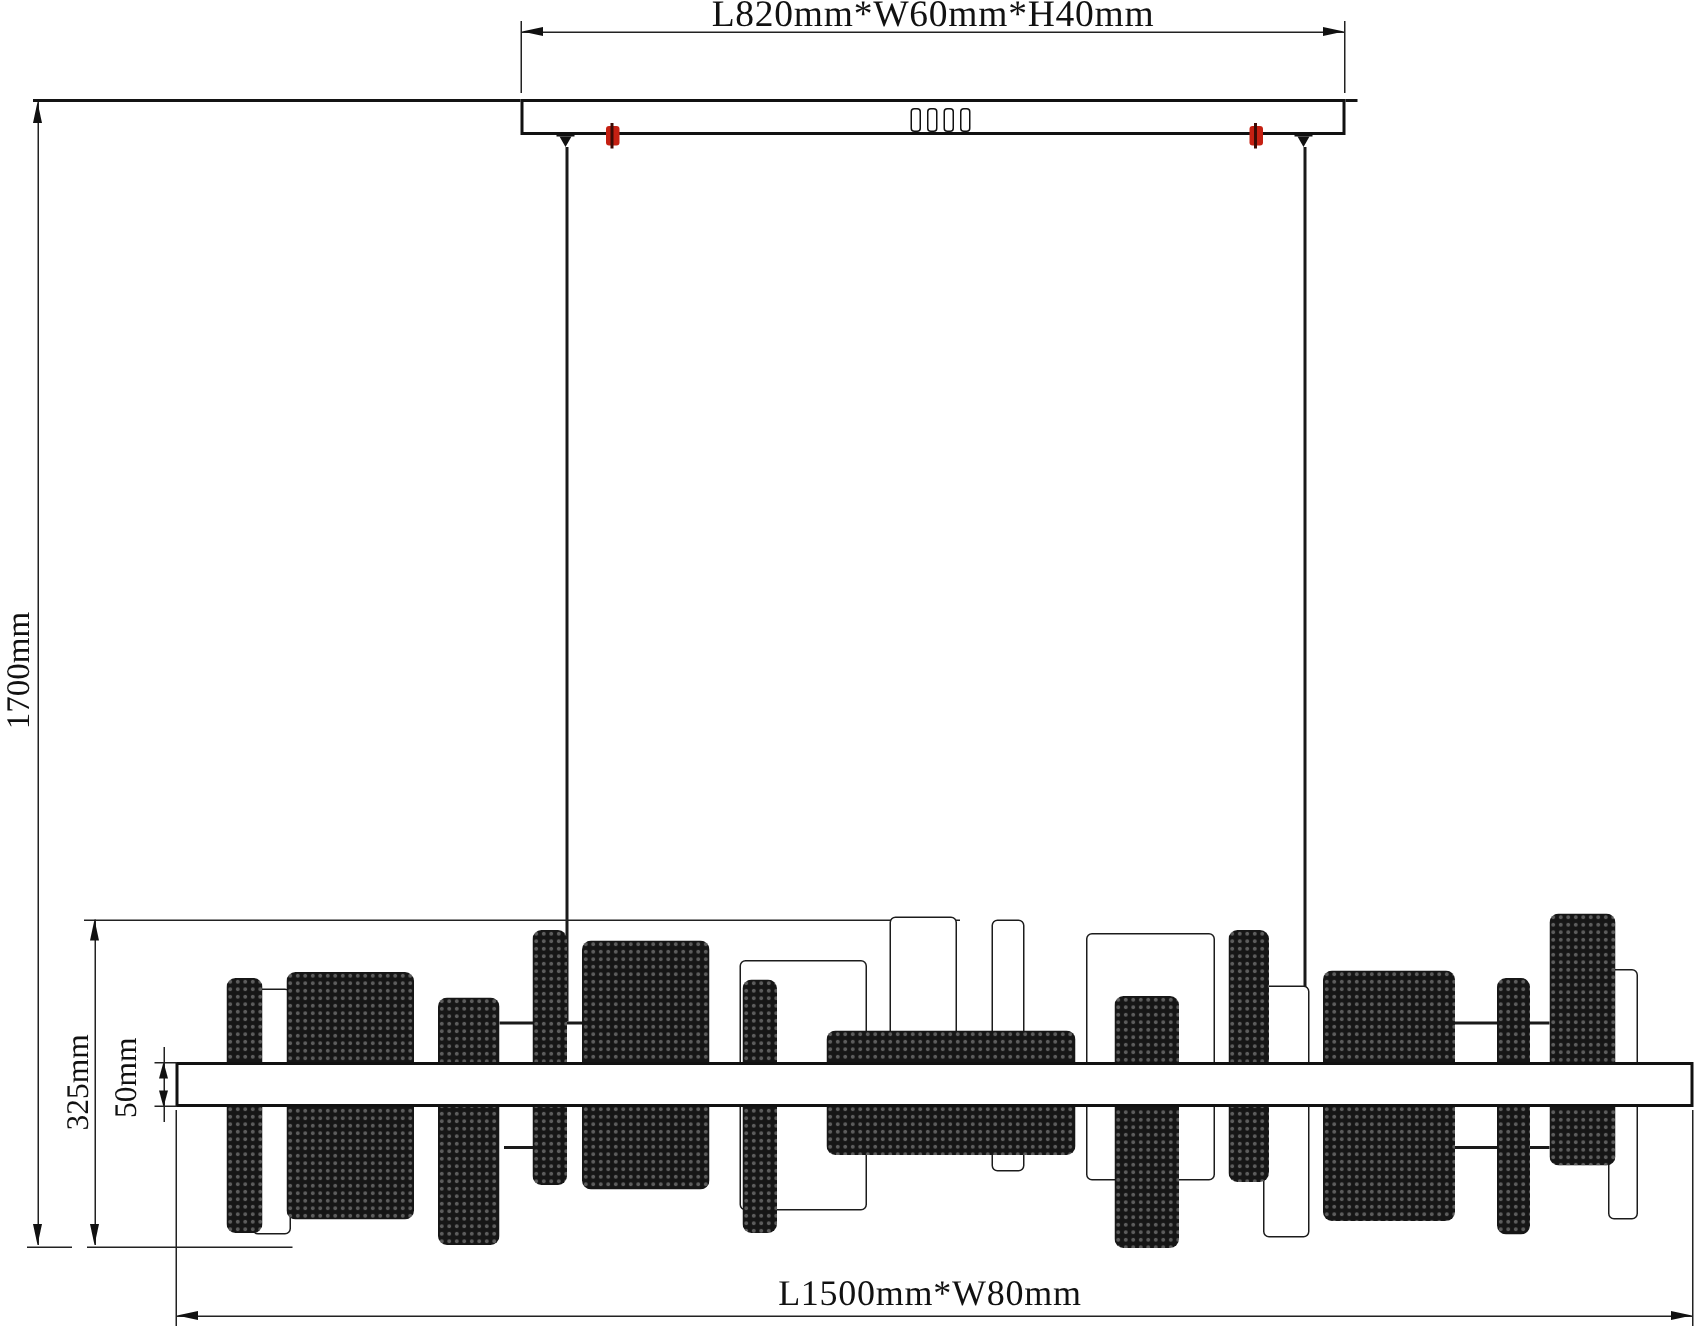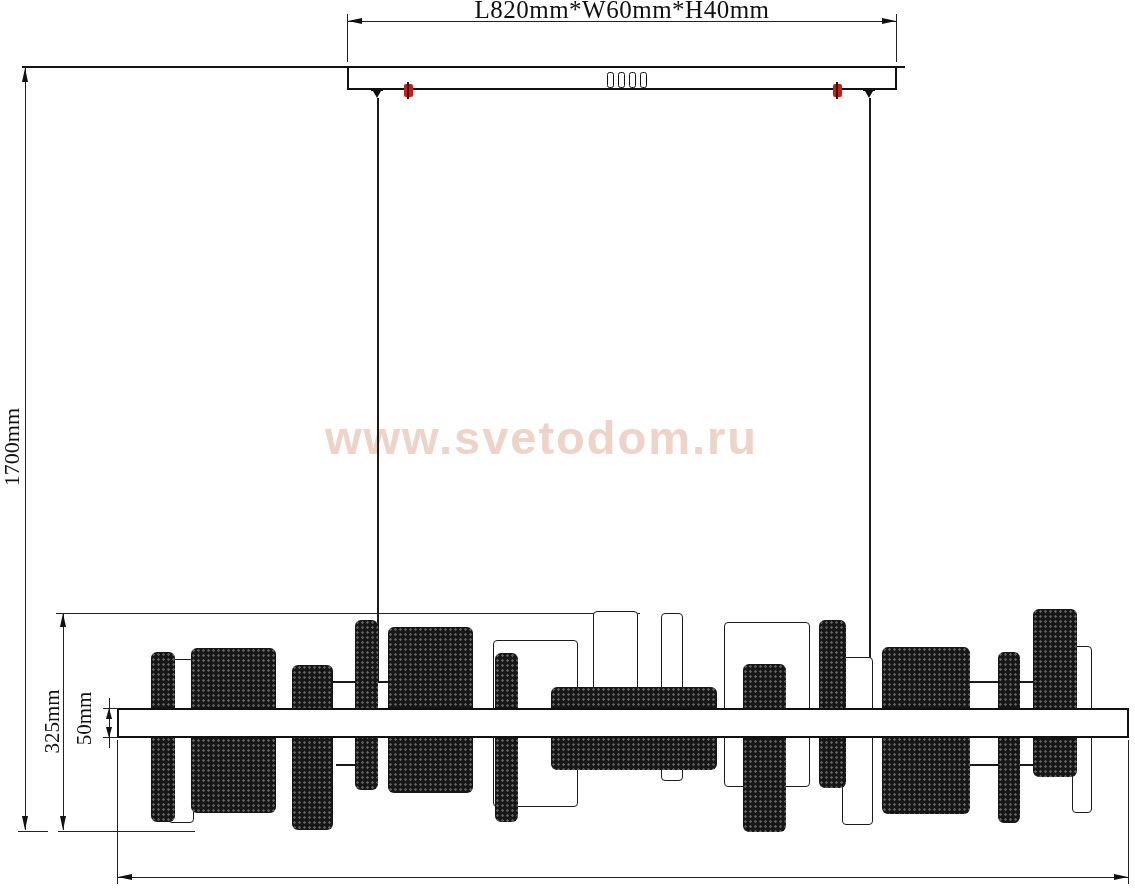--- a/index.html
+++ b/index.html
@@ -39,21 +39,20 @@
        border:2px solid #111;box-sizing:border-box;z-index:5;}
   .dimz{z-index:6;}
   #watermark{position:absolute;left:325px;top:410px;font-family:"Liberation Sans", sans-serif;
        font-weight:bold;font-size:47px;letter-spacing:2px;z-index:0;white-space:nowrap;}
 </style>
 </head>
 <body>
 
 <div id="stage">
 
-  <div id="watermark" style="color: rgb(238, 211, 201);">www.svetodom.ru</div>
 
   <div class="ln" style="left:22px;top:66px;width:883px;height:2px;"></div>
 
   <div class="ln thin dimz" style="left:347px;top:14px;width:1px;height:48px;"></div>
   <div class="ln thin dimz" style="left:896px;top:14px;width:1px;height:48px;"></div>
   <div class="ln thin dimz" style="left:348px;top:21px;width:548px;height:1px;"></div>
   <div class="ar left dimz" style="left:348px;top:18px;"></div>
   <div class="ar right dimz" style="left:882px;top:18px;"></div>
   <div class="dim-label" style="left:347px;top:-4px;width:550px;">L820mm*W60mm*H40mm</div>
 
@@ -126,14 +125,15 @@
       <div class="panel dark" style="left: 1033px; top: 609px; width: 44px; height: 168px;"></div>
     </div>
 
   <div id="bar"></div>
 
   <div class="ln thin dimz" style="left:117px;top:740px;width:1px;height:144px;"></div>
   <div class="ln thin dimz" style="left:1128px;top:740px;width:1px;height:144px;"></div>
   <div class="ln thin dimz" style="left:118px;top:877px;width:1010px;height:1px;"></div>
   <div class="ar left dimz" style="left:118px;top:874px;"></div>
   <div class="ar right dimz" style="left:1114px;top:874px;"></div>
+  <div class="dim-label" style="left:400px;top:850px;width:440px;font-size:24px;">L1500mm*W80mm</div>
 
 </div>
 
 </body></html>

